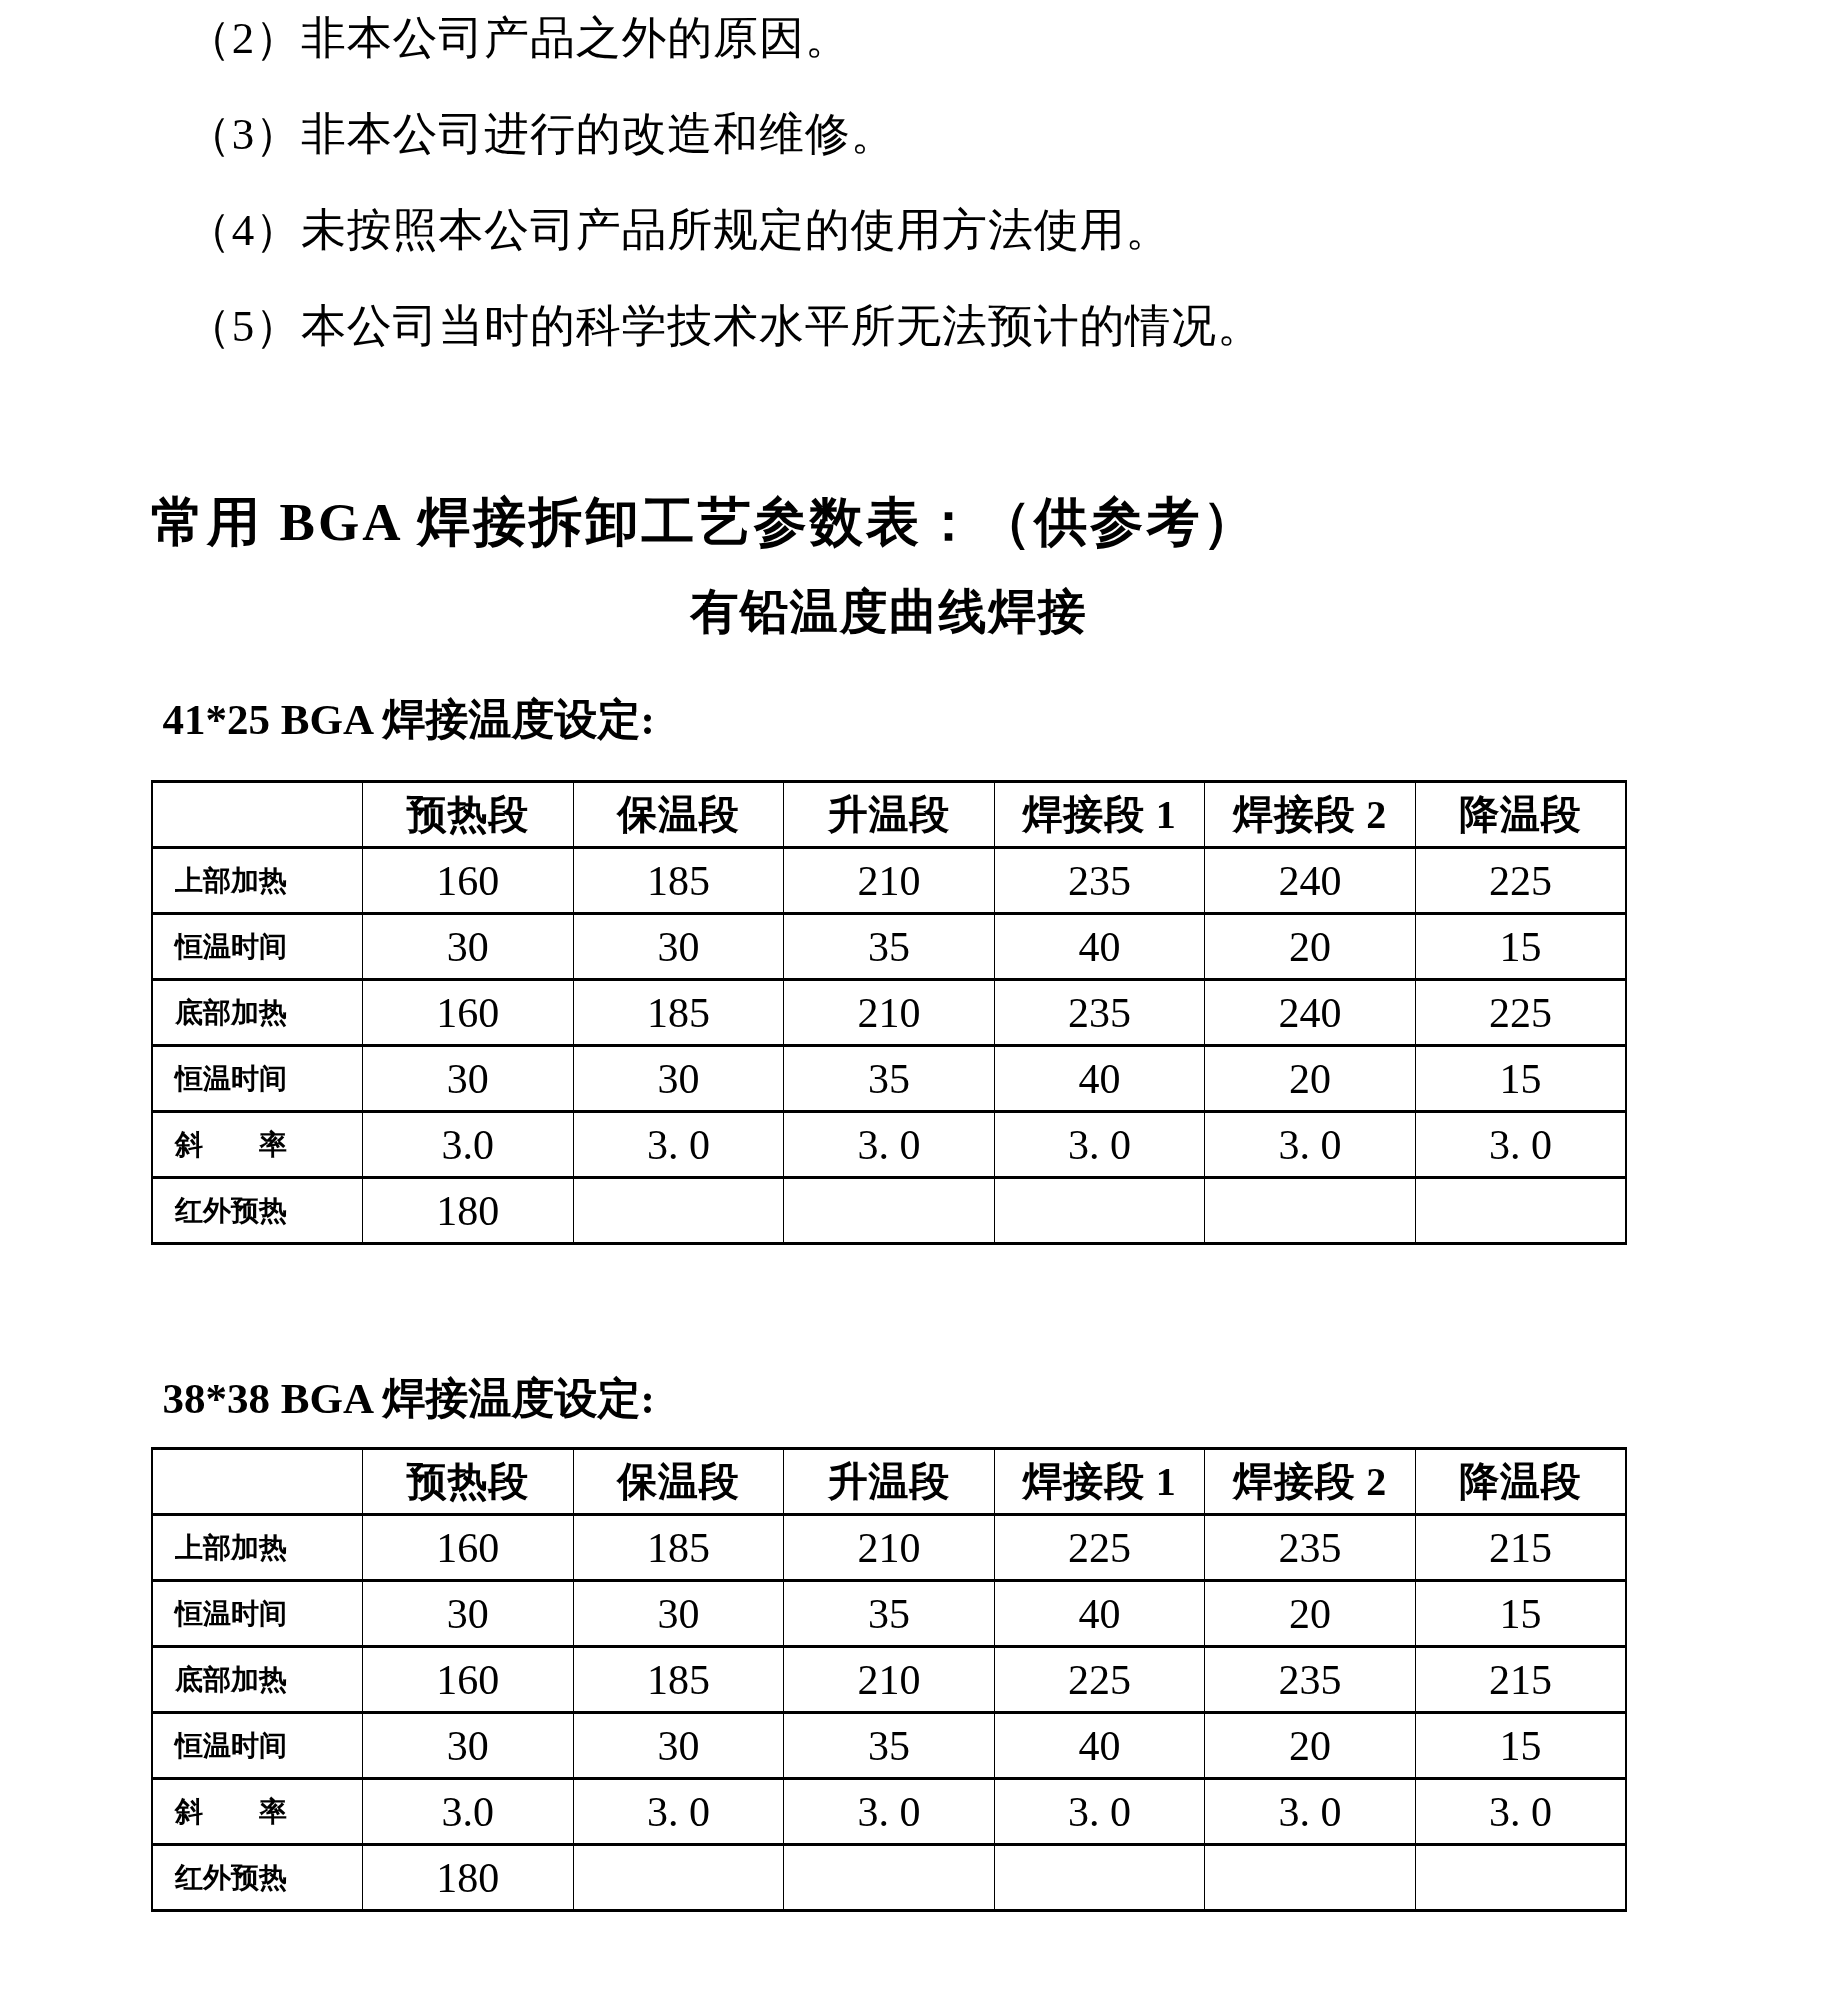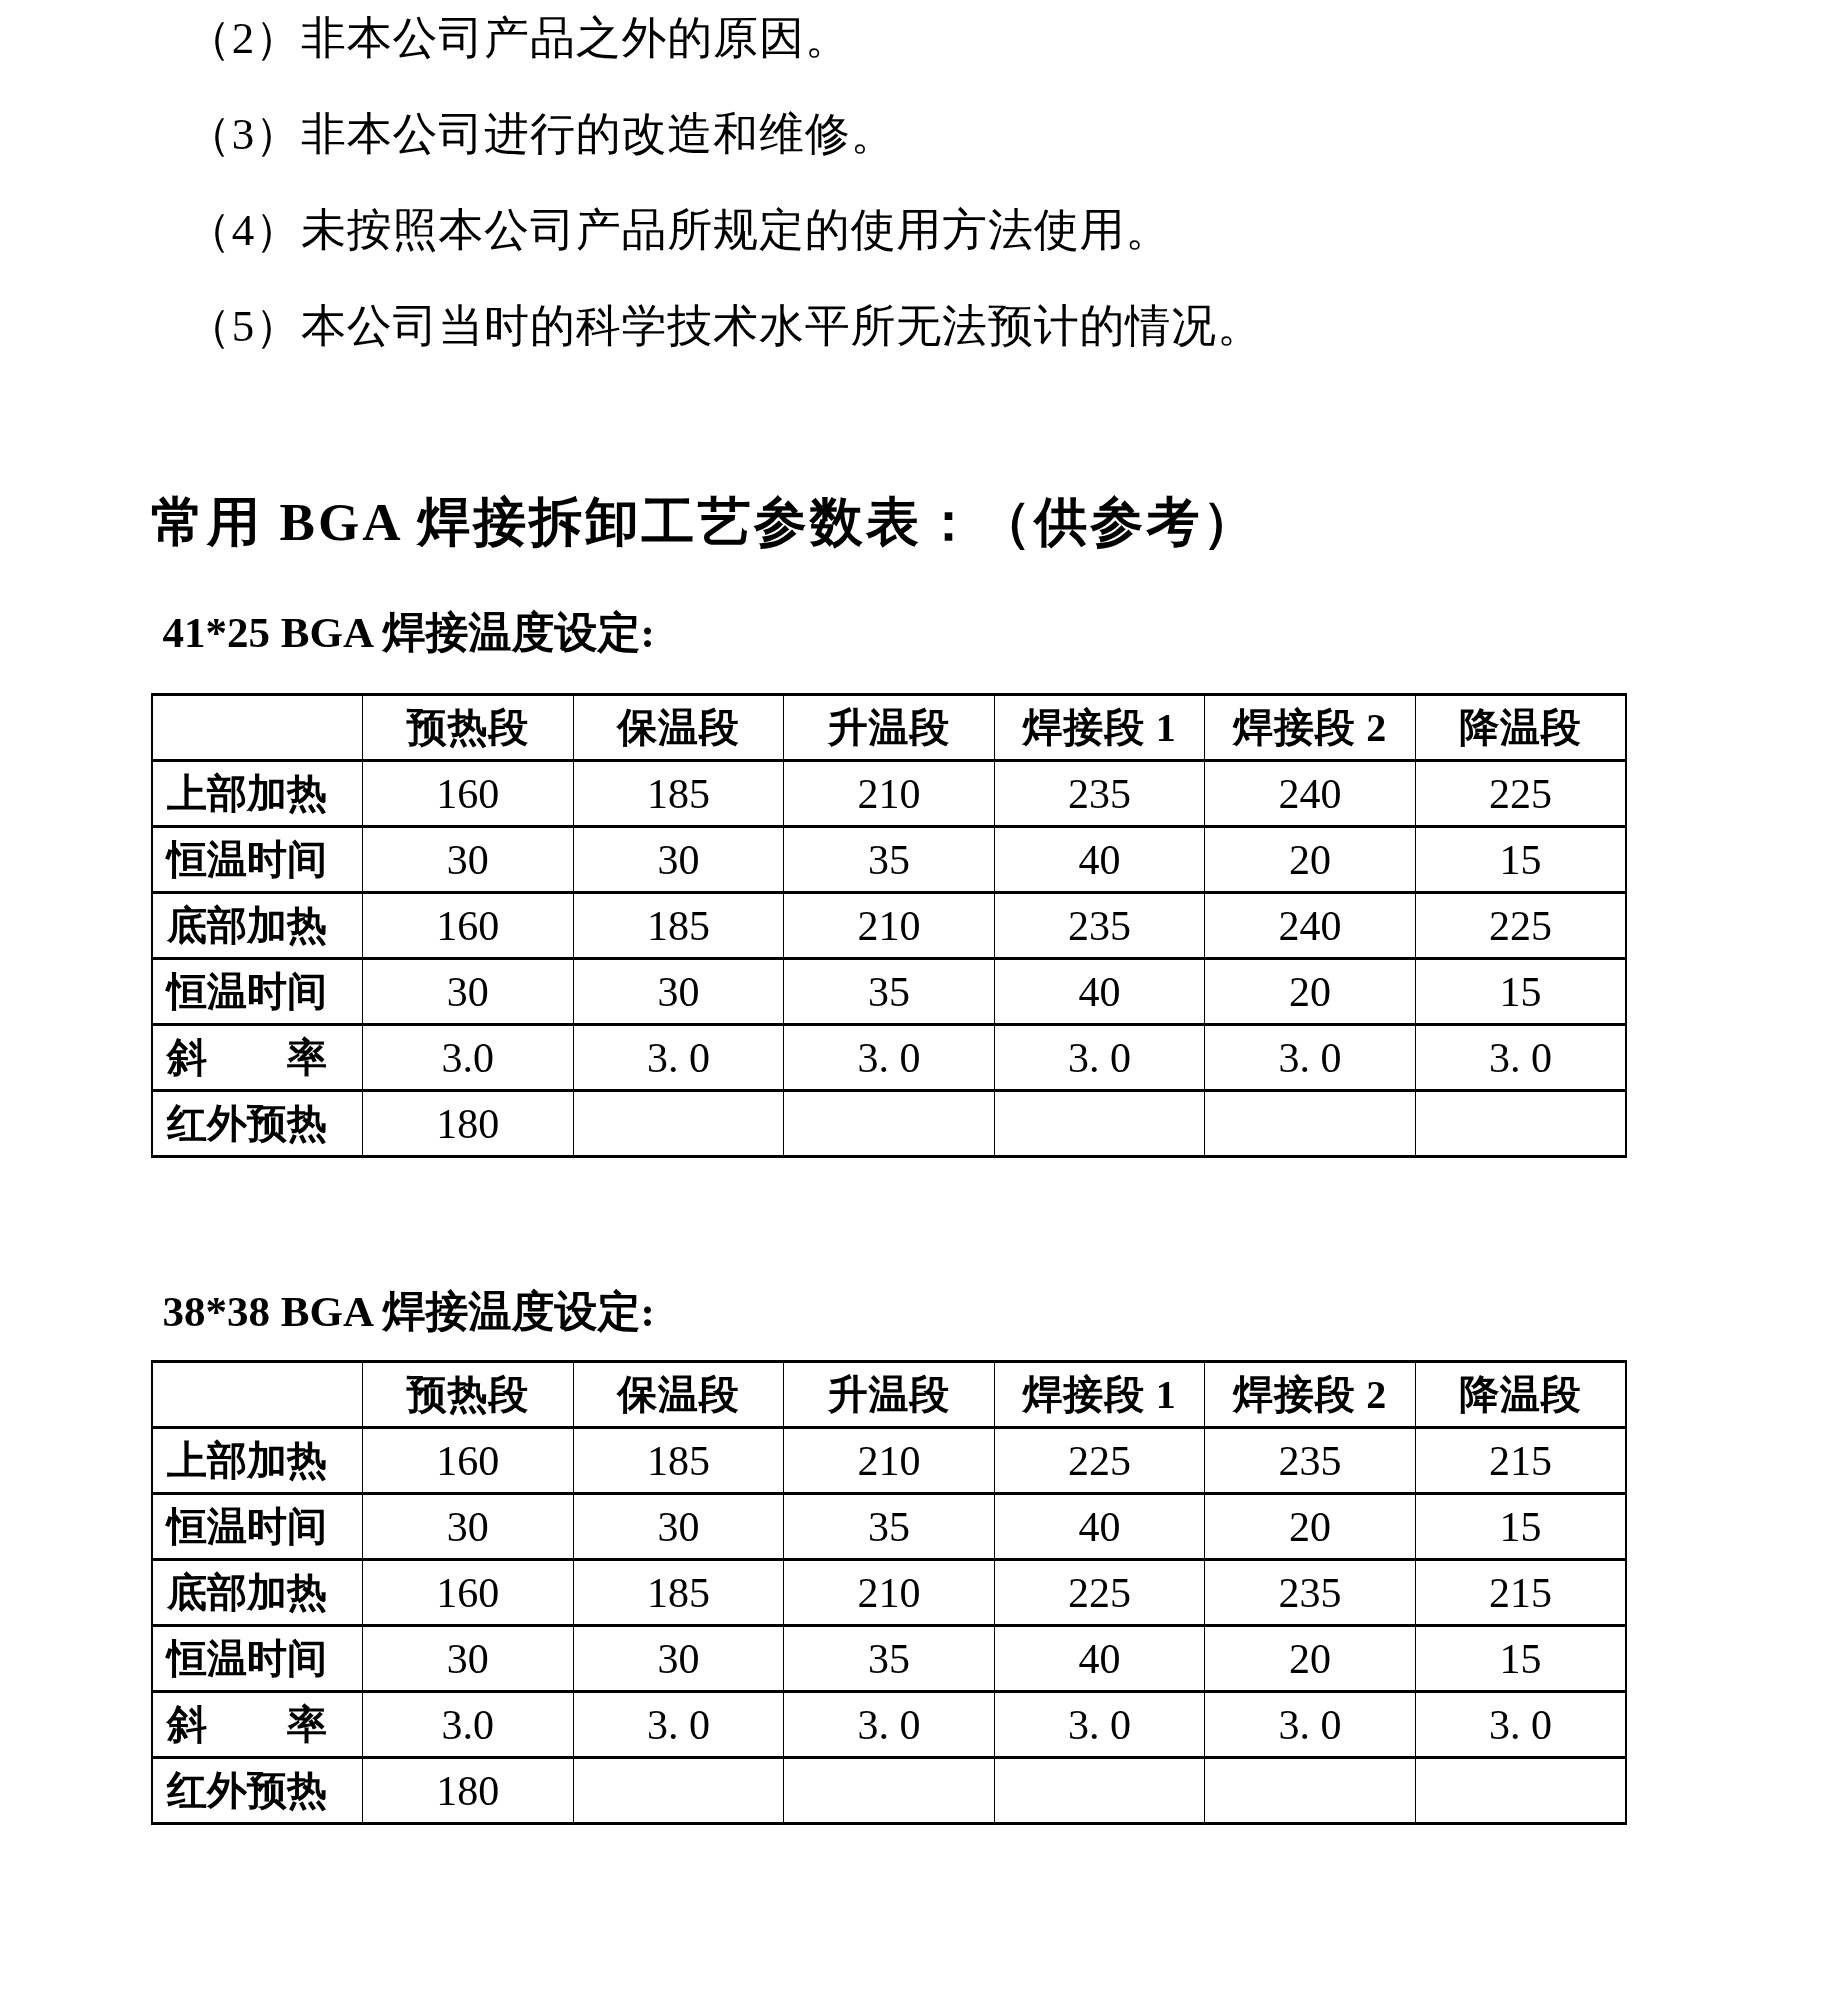--- a/index.html
+++ b/index.html
@@ -71,24 +71,24 @@
     overflow: hidden;
     vertical-align: middle;
   }
   .param-table th {
     font-size: 40px;
     font-weight: bold;
     text-align: center;
     letter-spacing: 0.8px;
   }
   .param-table td.lbl {
-    font-size: 40px;
+    font-size: 28px;
     font-weight: bold;
     text-align: left;
-    padding-left: 14px;
+    padding-left: 22px;
     white-space: pre;
   }
   .param-table td.val {
     font-size: 42px;
     font-weight: normal;
     text-align: center;
     white-space: pre;
   }
 </style>
 </head>
@@ -98,20 +98,21 @@
 
   <div class="clause-list">
     <div class="clause">（2）非本公司产品之外的原因。</div>
     <div class="clause">（3）非本公司进行的改造和维修。</div>
     <div class="clause">（4）未按照本公司产品所规定的使用方法使用。</div>
     <div class="clause">（5）本公司当时的科学技术水平所无法预计的情况。</div>
   </div>
 
   <div class="doc-title">常用 BGA 焊接拆卸工艺参数表：（供参考）</div>
 
+  <div class="doc-subtitle">有铅温度曲线焊接</div>
 
   <div class="section-heading heading-1">41*25 BGA 焊接温度设定:</div>
 
   <table class="param-table table-1">
       <thead>
         <tr>
           <th></th>
           <th>预热段</th>
           <th>保温段</th>
           <th>升温段</th>

